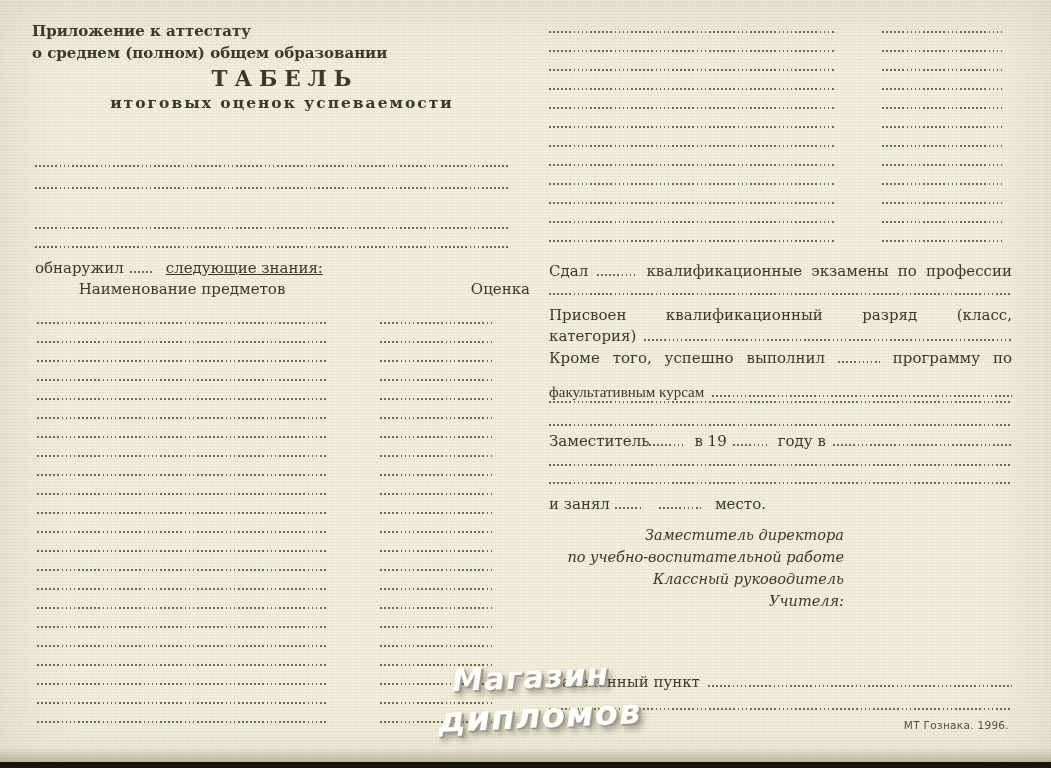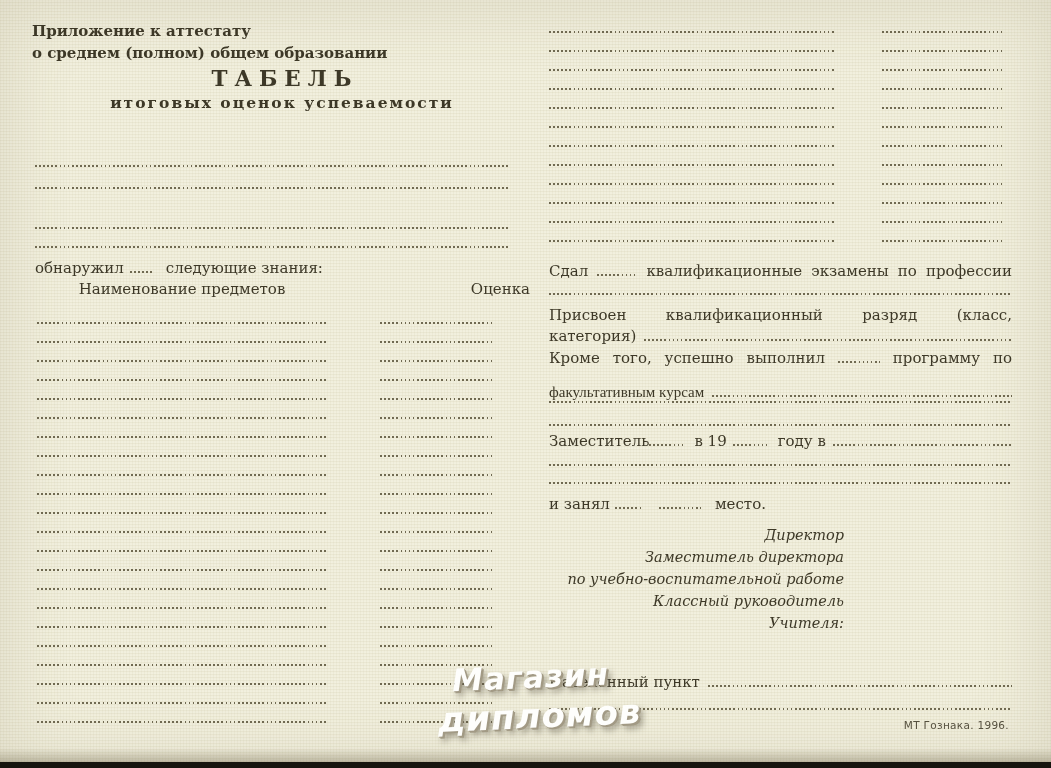--- a/index.html
+++ b/index.html
@@ -79,21 +79,21 @@
   <div class="dotline" style="left:35px;top:165px;width:476px;"></div>
   <div class="dotline" style="left:35px;top:187px;width:476px;"></div>
 
 
   <div class="dotline" style="left:35px;top:227px;width:476px;"></div>
   <div class="dotline" style="left:35px;top:246px;width:476px;"></div>
 
   <div class="abs line flexline" style="left:35px;top:259px;width:476px;">
     <span>обнаружил</span>
     <span class="dots" style="width:22px;margin-left:6px;"></span>
-    <span style="margin-left:14px;">следующие знания:</span>
+    <span style="margin-left:14px;text-decoration:underline;">следующие знания:</span>
   </div>
 
   <div class="abs line center" style="left:37px;top:280px;width:290px;">Наименование предметов</div>
   <div class="abs line center" style="left:410px;top:280px;width:120px;text-align:right;">Оценка</div>
 
   <div class="abs" style="left:37px;top:305px;width:458px;">
     <div class="trow">
       <span class="cell" style="width:290px;"></span>
       <span class="cell" style="width:115px;"></span>
     </div>
@@ -278,21 +278,20 @@
   <div class="dotline" style="left:549px;top:482px;width:463px;"></div>
 
   <div class="abs line flexline" style="left:549px;top:495px;width:463px;">
     <span>и занял</span>
     <span class="dots" style="width:28px;margin-left:5px;"></span>
     <span class="dots" style="width:42px;margin-left:16px;"></span>
     <span style="margin-left:14px;">место.</span>
   </div>
 
   <div class="abs sig" style="left:549px;top:524px;width:295px;">
-    <div>Директор</div>
     <div>Заместитель директора</div>
     <div>по учебно-воспитательной работе</div>
     <div>Классный руководитель</div>
     <div>Учителя:</div>
   </div>
 
 
   <div class="abs line flexline" style="left:549px;top:673px;width:463px;">
     <span>Населенный пункт</span>
     <span class="dotfill" style="margin-left:8px;"></span>

